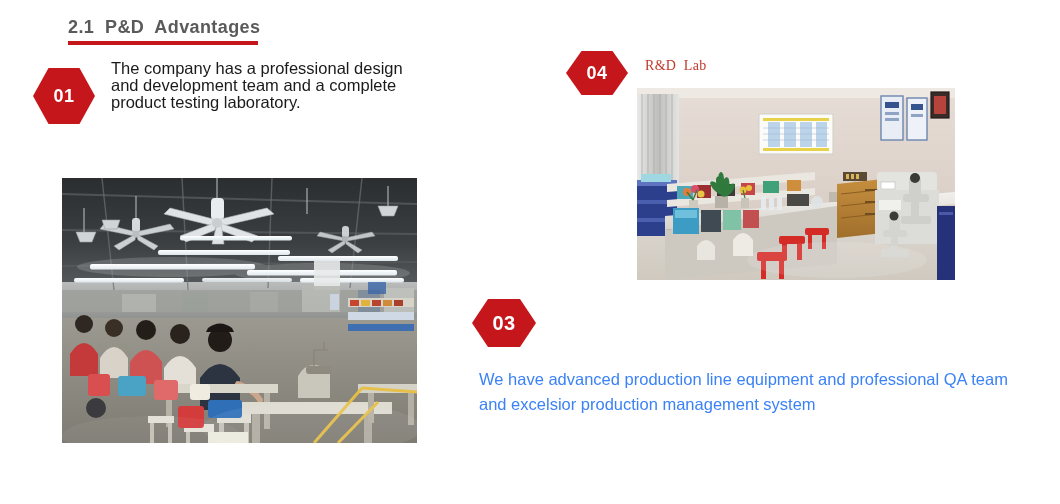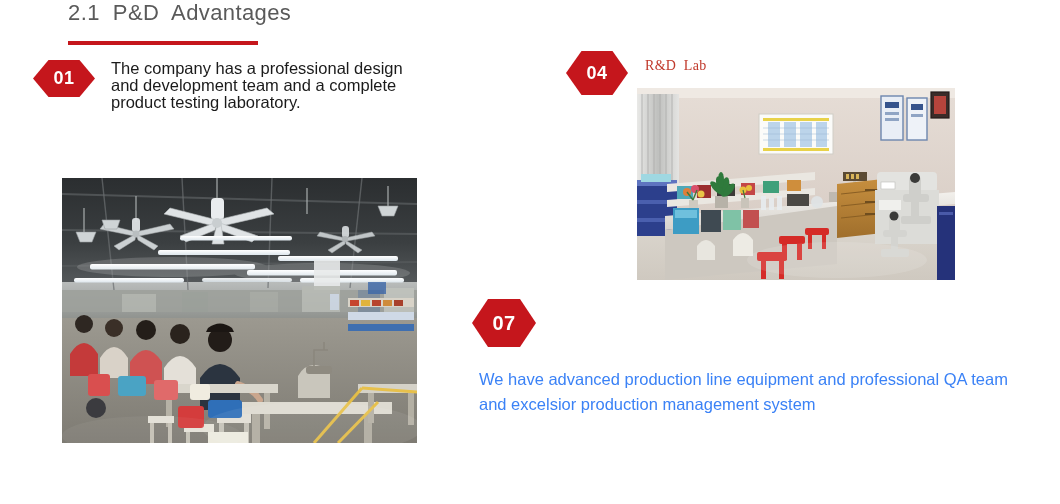--- a/index.html
+++ b/index.html
@@ -13,23 +13,23 @@
     position: relative;
     overflow: hidden;
     font-family: "Liberation Sans", sans-serif;
     color: #000;
   }
 
   
   .section-title {
     position: absolute;
     left: 68px;
-    top: 0;
-    font-size: 22px;
-    font-weight: normal;
+    top: 17px;
+    font-size: 18px;
+    font-weight: bold;
     color: #5a5a5a;
     letter-spacing: 0.4px;
     white-space: pre;
   }
   .title-rule {
     position: absolute;
     left: 68px;
     top: 41px;
     width: 190px;
     height: 4px;
@@ -45,21 +45,21 @@
     display: flex;
     align-items: center;
     justify-content: center;
   }
   .hex span {
     color: #ffffff;
     font-weight: bold;
     font-family: "Liberation Sans", sans-serif;
     letter-spacing: 0.5px;
   }
-  #hex-01 { left: 33px;  top: 60px;  width: 62px; height: 37px; }
+  #hex-01 { left: 33px;  top: 68px;  width: 62px; height: 56px; }
   #hex-01 span { font-size: 18px; }
   #hex-02 { left: 566px; top: 51px;  width: 62px; height: 44px; }
   #hex-02 span { font-size: 18px; }
   #hex-03 { left: 472px; top: 299px; width: 64px; height: 48px; }
   #hex-03 span { font-size: 20px; }
 
   
   .para-01 {
     position: absolute;
     left: 111px;
@@ -532,15 +532,15 @@
     <g opacity="0.9">
       <path d="M96 152 q10 -14 20 0 l0 16 l-20 0 Z" fill="#f1efe8"></path>
       <path d="M60 158 q9 -12 18 0 l0 14 l-18 0 Z" fill="#eceae3"></path>
     </g>
 
     <ellipse cx="200" cy="172" rx="90" ry="18" fill="#ffffff" opacity="0.12"></ellipse>
   </svg>
 </div>
 
 <div class="hex" id="hex-03">
-  <span>07</span>
+  <span>03</span>
 </div>
 <div class="para-03">We have advanced production line equipment and professional QA team and excelsior production management system</div>
 
 </body></html>

